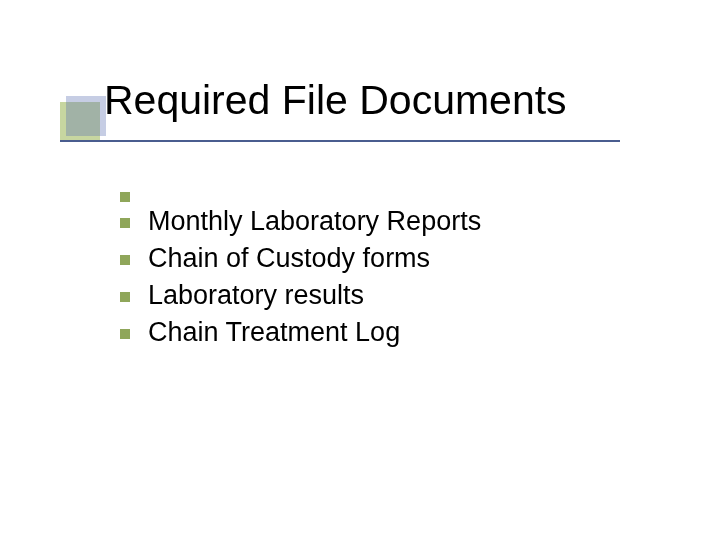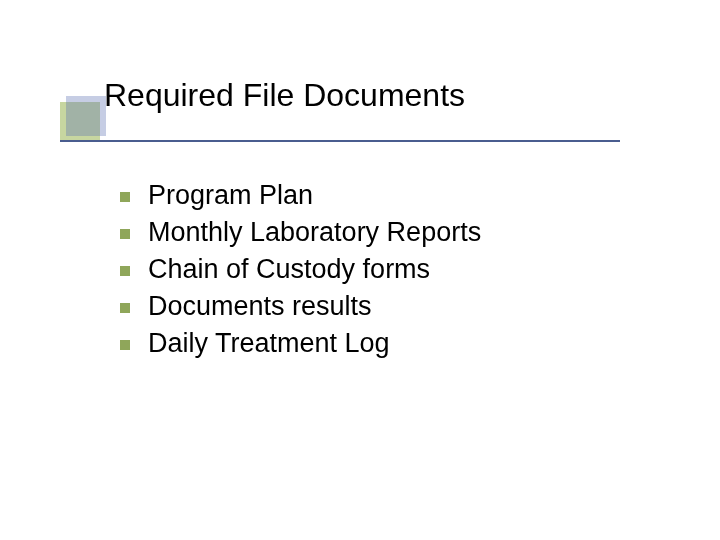--- a/index.html
+++ b/index.html
@@ -38,21 +38,21 @@
     left: 6px;
     width: 40px;
     height: 40px;
     background: #5b6fb3;
     opacity: 0.35;
   }
   .title-text {
     position: absolute;
     top: 0;
     left: 44px;
-    font-size: 32px;
+    font-size: 41px;
     line-height: 1.1;
     font-weight: 400;
     letter-spacing: 0px;
   }
   .title-underline {
     position: absolute;
     top: 62px;
     left: 0;
     width: 560px;
     height: 2px;
@@ -91,33 +91,32 @@
   <div class="title-block">
     <div class="title-accent-shadow"></div>
     <div class="title-accent"></div>
     <div class="title-text">Required File Documents</div>
     <div class="title-underline"></div>
   </div>
 
   <div class="content">
     <div class="item">
       <div class="bullet"></div>
-      <div class="item-text">Program Plan</div>
     </div>
     <div class="item">
       <div class="bullet"></div>
       <div class="item-text">Monthly Laboratory Reports</div>
     </div>
     <div class="item">
       <div class="bullet"></div>
       <div class="item-text">Chain of Custody forms</div>
     </div>
     <div class="item">
       <div class="bullet"></div>
-      <div class="item-text">Documents results</div>
+      <div class="item-text">Laboratory results</div>
     </div>
     <div class="item">
       <div class="bullet"></div>
-      <div class="item-text">Daily Treatment Log</div>
+      <div class="item-text">Chain Treatment Log</div>
     </div>
   </div>
 
 </div>
 
 </body></html>

